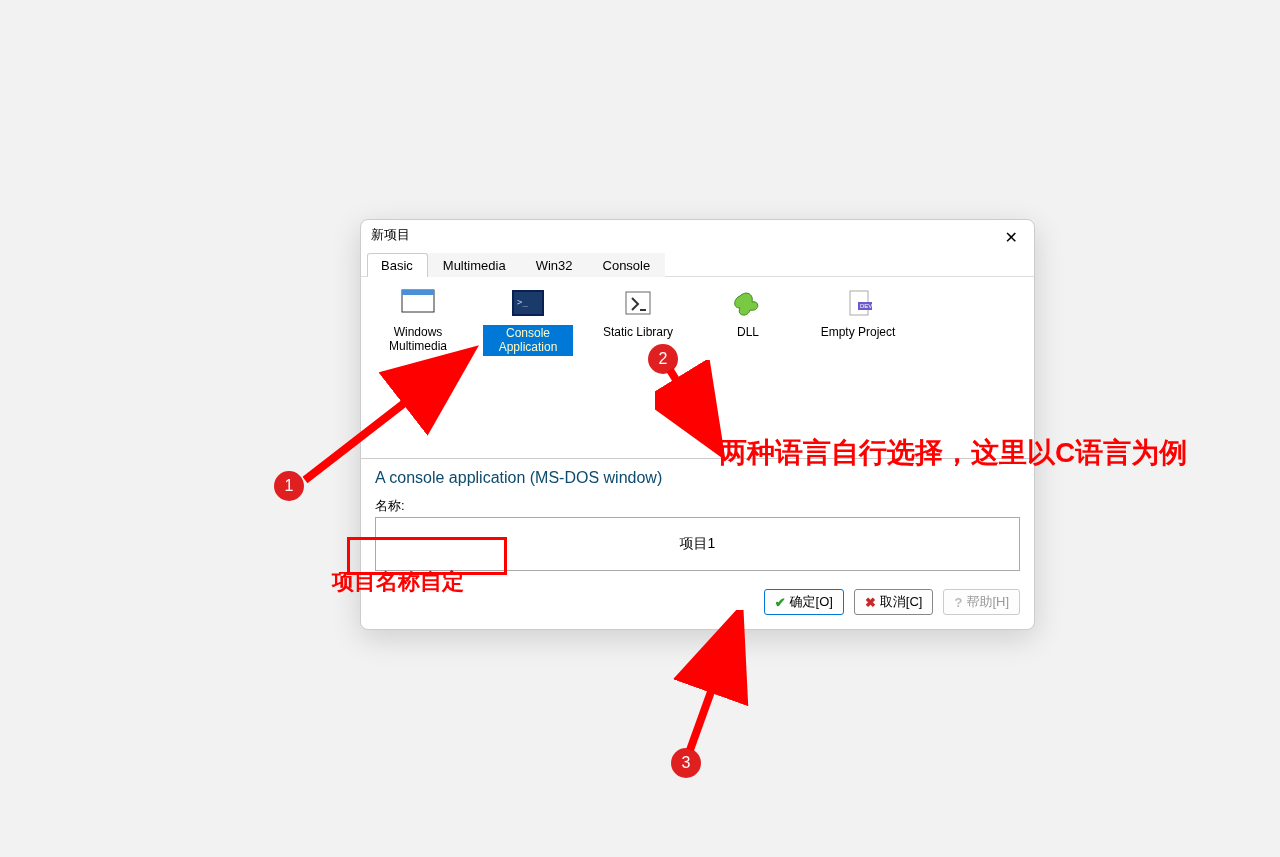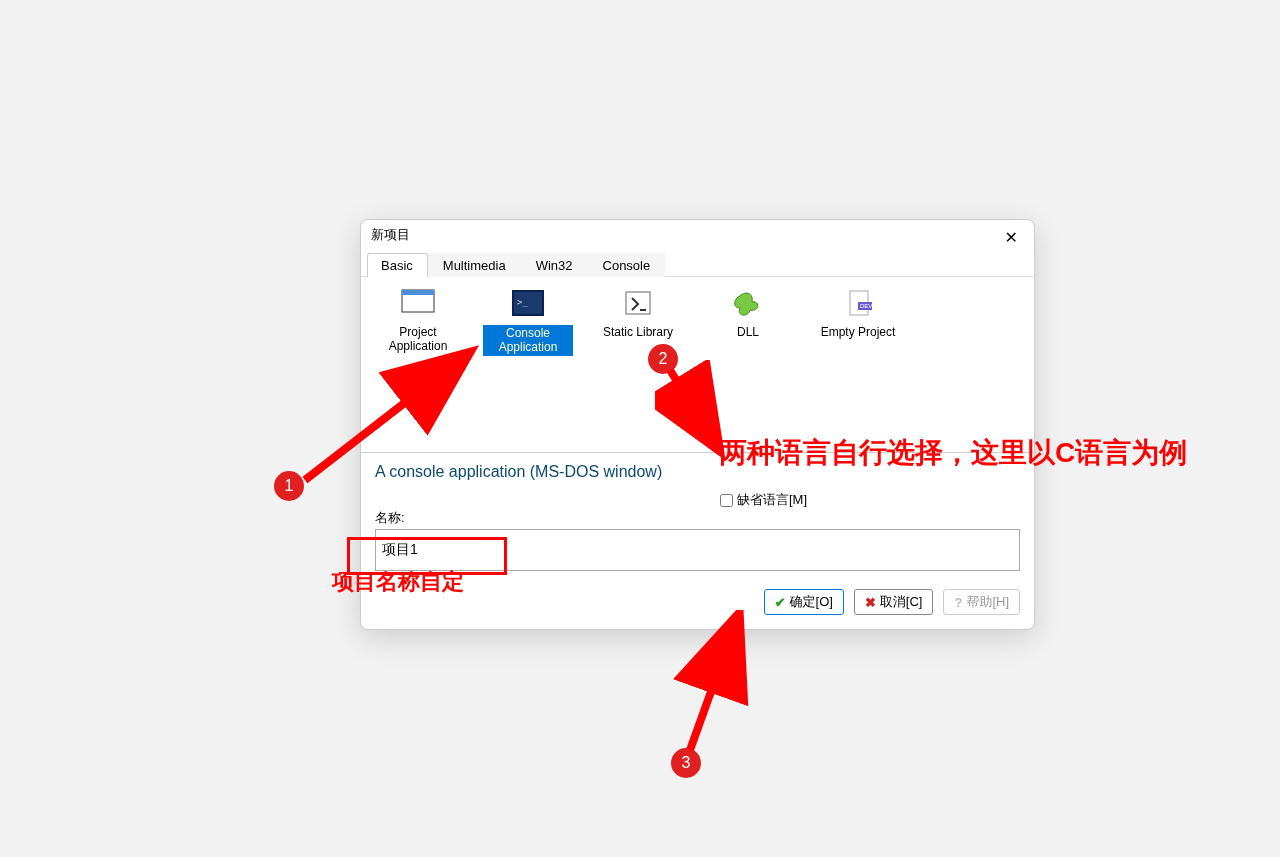--- a/index.html
+++ b/index.html
@@ -105,24 +105,25 @@
       border: 3px solid red;
       padding: 2px 10px;
     }
     .radio-item { display: flex; align-items: center; gap: 4px; font-size: 13px; }
     .radio-item input { margin: 0; }
     .chk-row { margin-left: 345px; font-size: 13px; display: flex; align-items: center; gap: 4px; }
     .chk-row input { margin: 0; }
     .name-label { font-size: 13px; margin-top: 6px; }
     .name-input {
       width: 100%;
-      padding: 12px 6px;
+      padding: 18px 6px;
       font-size: 14px;
       border: 1px solid #aaa;
       margin-top: 2px;
+      text-align: center;
     }
     .btn-row {
       display: flex;
       justify-content: flex-end;
       gap: 10px;
       padding: 10px 14px 14px 14px;
     }
     .btn {
       border: 1px solid #888;
       background: #fdfdfd;
@@ -195,21 +196,21 @@
   </div>
 
   <div class="icon-area">
     <div class="proj-item">
       <div class="proj-icon">
         <svg width="36" height="30" viewBox="0 0 36 30">
             <rect x="2" y="2" width="32" height="22" fill="#fff" stroke="#333"></rect>
             <rect x="2" y="2" width="32" height="5" fill="#4a90d9"></rect>
           </svg>
       </div>
-      <div class="proj-label">Project Application</div>
+      <div class="proj-label">Windows Multimedia</div>
     </div>
     <div class="proj-item selected">
       <div class="proj-icon">
         <svg width="36" height="30" viewBox="0 0 36 30">
             <rect x="3" y="3" width="30" height="24" fill="#1a3a6b" stroke="#0a2050" stroke-width="2"></rect>
             <text x="7" y="17" fill="#bcd" font-size="9" font-family="monospace">&gt;_</text>
           </svg>
       </div>
       <div class="proj-label">Console Application</div>
     </div>
@@ -238,24 +239,20 @@
             <text x="20" y="20" fill="#fff" font-size="6">DEV</text>
           </svg>
       </div>
       <div class="proj-label">Empty Project</div>
     </div>
   </div>
 
   <div class="bottom-sec">
     <div class="row1">
       <span class="desc-text">A console application (MS-DOS window)</span>
-    </div>
-    <div class="chk-row">
-      <input type="checkbox" style="">
-      <span>缺省语言[M]</span>
     </div>
     <div class="name-label" style="margin-top:0;">名称:</div>
     <input class="name-input" type="text" value="项目1" style="">
   </div>
 
   <div class="btn-row">
     <button class="btn ok">
       <span style="color:#2a9d2a;font-weight:bold;">✔</span>
       <span>确定[O]</span>
     </button>

